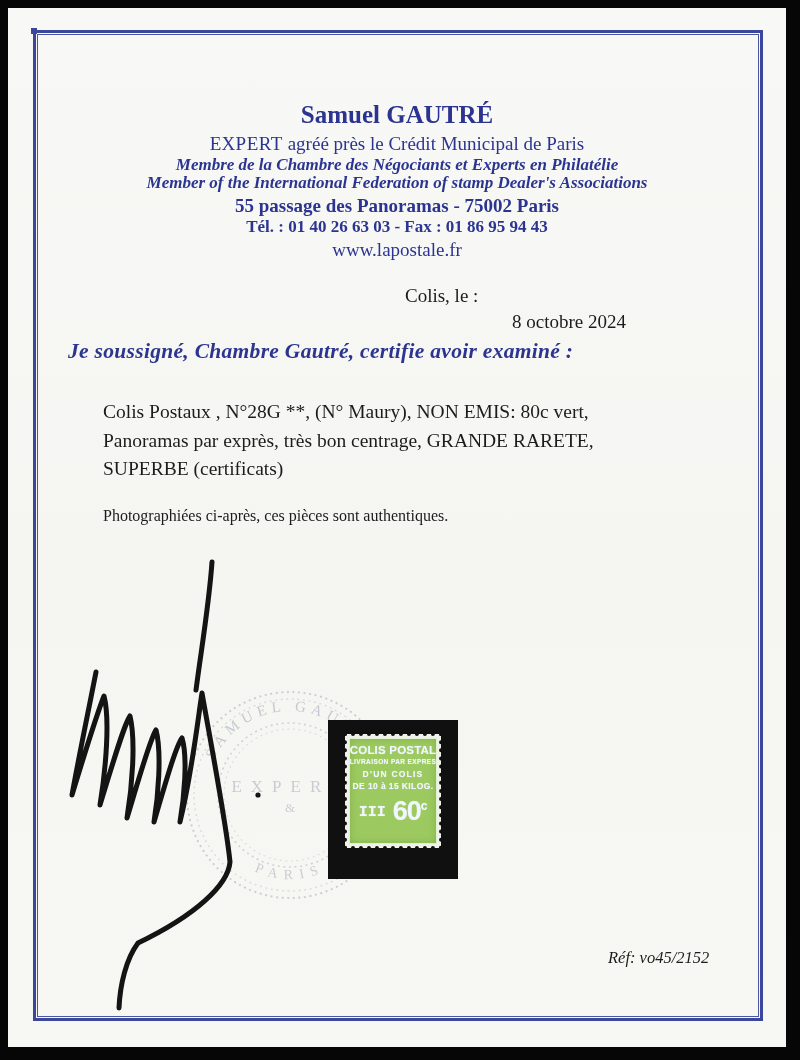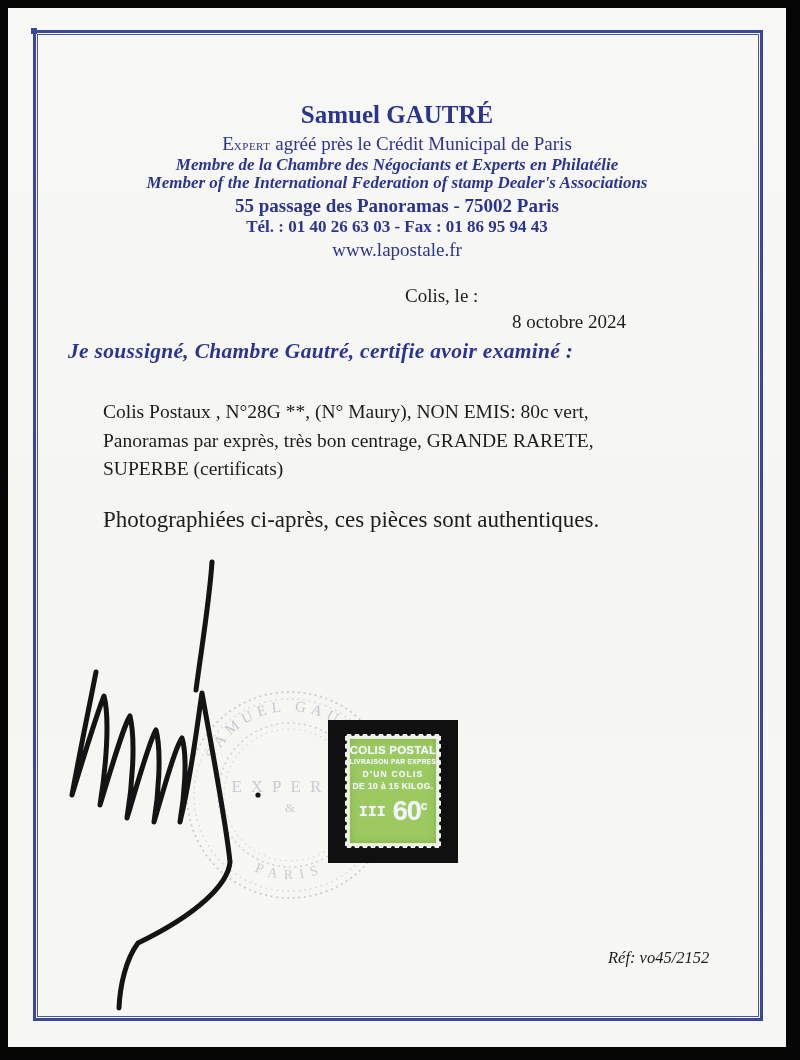--- a/index.html
+++ b/index.html
@@ -12,38 +12,38 @@
   .frame{position:absolute;left:25px;top:22px;right:23px;bottom:26px;
          border:3px solid #3b479a;}
   .frame::after{content:'';position:absolute;inset:1px;border:1px solid #4a55a4;}
   .frame::before{content:'';position:absolute;left:-5px;top:-5px;width:6px;height:6px;background:#3b479a;}
 
   .hdr{position:absolute;left:30px;right:30px;text-align:center;color:#2b3590;}
   .company{top:60px;font-size:28px;font-weight:bold;letter-spacing:.5px;}
   .expertname{top:93px;font-size:25px;font-weight:bold;}
   .expertline{top:125px;font-size:19px;}
   .expertline .caps-first{font-size:19px;}
-  .expertline .caps-rest{font-size:11px;letter-spacing:.5px;}
+  .expertline .caps-rest{font-size:19px;letter-spacing:.5px;}
   .member-fr{top:147px;font-size:17px;font-style:italic;font-weight:bold;}
   .member-en{top:165px;font-size:17px;font-style:italic;font-weight:bold;}
   .address{top:187px;font-size:19px;font-weight:bold;}
   .phone{top:209px;font-size:17px;font-weight:bold;}
   .website{top:231px;font-size:19px;font-weight:normal;}
 
   .place{position:absolute;left:397px;top:277px;font-size:19px;color:#1c1c1c;}
   .dateval{position:absolute;left:504px;top:303px;font-size:19px;color:#1c1c1c;}
   .attest{position:absolute;left:60px;top:331px;font-size:21.5px;font-weight:bold;
           font-style:italic;color:#2b3590;letter-spacing:.3px;}
   .desc{position:absolute;left:95px;top:390px;width:580px;font-size:19.5px;
         line-height:28.5px;color:#1c1c1c;}
-  .auth{position:absolute;left:95px;top:499px;font-size:23px;color:#1c1c1c;}
+  .auth{position:absolute;left:95px;top:499px;font-size:16px;color:#1c1c1c;}
 
   .seal{position:absolute;left:157px;top:662px;width:250px;height:250px;}
 
-  .mount{position:absolute;left:320px;top:712px;width:130px;height:143px;background:#101010;}
+  .mount{position:absolute;left:320px;top:712px;width:130px;height:159px;background:#101010;}
   .stamp{position:absolute;left:17px;top:14px;width:96px;height:114px;background:#eef2e9;}
   .stamp::before{content:'';position:absolute;inset:-2px;border:4px dotted #101010;}
   .stamp-print{position:absolute;inset:4px;background:#9cca60;
         box-shadow:inset 0 0 0 1px rgba(255,255,255,.75), inset 0 0 8px rgba(70,120,30,.35);
         display:flex;flex-direction:column;align-items:center;
         font-family:"Liberation Sans", sans-serif;color:#f0f5ff;
         text-shadow:0 0 1px rgba(255,255,255,.5);}
   .st-title{margin-top:6px;font-size:11.5px;font-weight:bold;letter-spacing:.2px;white-space:nowrap;}
   .st-l2{margin-top:2px;font-size:6.5px;font-weight:bold;letter-spacing:.4px;white-space:nowrap;}
   .st-l3{margin-top:4px;font-size:8.5px;font-weight:bold;letter-spacing:1.2px;white-space:nowrap;}

